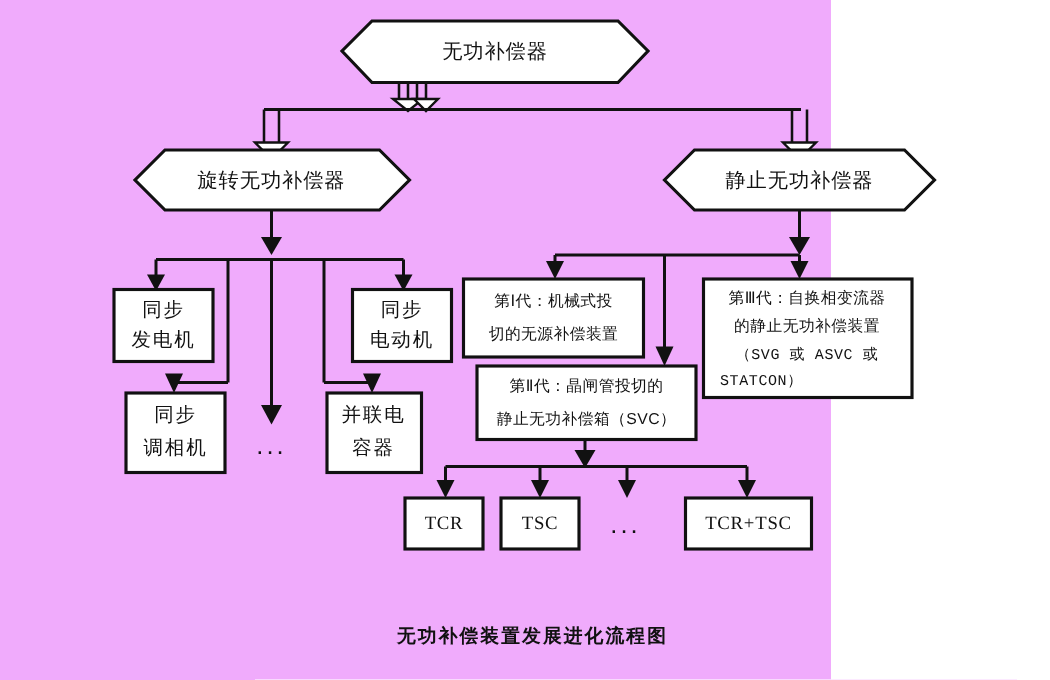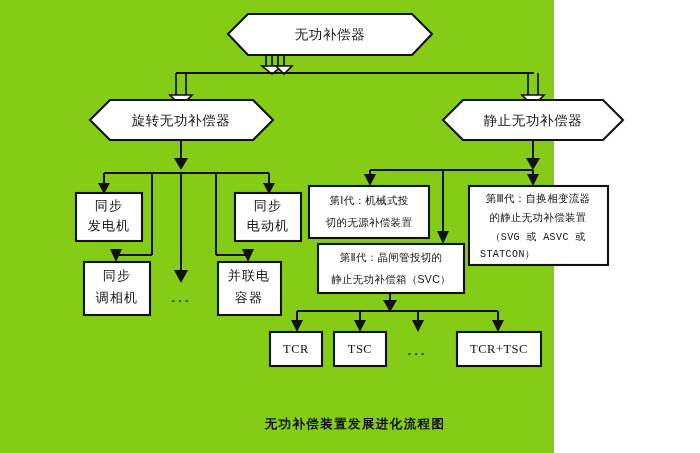--- a/index.html
+++ b/index.html
@@ -10,21 +10,21 @@
   body {
     width: 700px;
     height: 453px;
     overflow: hidden;
     font-family: "Liberation Sans", "DejaVu Sans", sans-serif;
   }
   #diagram-root {
     position: relative;
     width: 554px;
     height: 453px;
-    background: #84cc16;
+    background: #f0abfc;
   }
   svg#flow {
     position: absolute;
     left: 0;
     top: 0;
     width: 700px;
     height: 453px;
   }
   .node-shape {
     fill: #ffffff;

